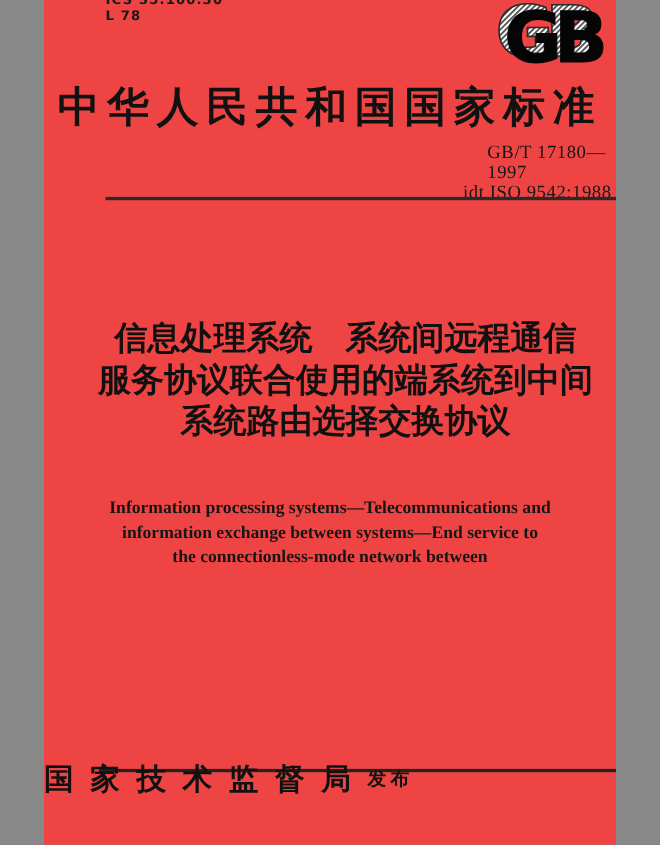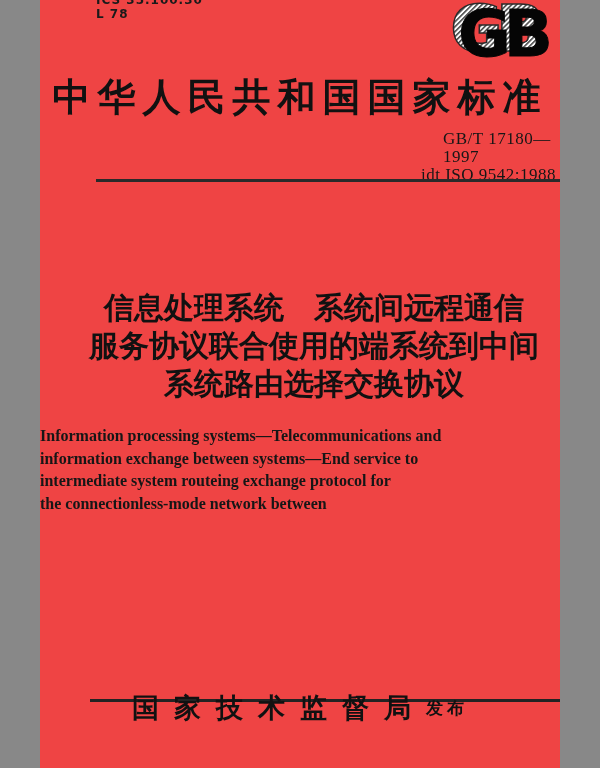--- a/index.html
+++ b/index.html
@@ -89,24 +89,24 @@
     font-weight: bold;
     font-size: 30px;
     line-height: 38px;
     color: #111;
     white-space: nowrap;
     padding-left: 28px;
   }
 
   .title-en {
     position: absolute;
-    top: 425px;
-    left: 0;
-    width: 100%;
-    text-align: left;
+    top: 451px;
+    left: 0;
+    width: 100%;
+    text-align: center;
     font-family: "Liberation Serif", serif;
     font-weight: bold;
     font-size: 16px;
     line-height: 22.5px;
     color: #161616;
   }
 
   .dates-row {
     position: absolute;
     left: 56px;
@@ -129,21 +129,20 @@
     width: 520px;
     height: 3px;
     background: #232323;
   }
 
   .footer {
     position: absolute;
     top: 690px;
     left: 0;
     width: 100%;
-    text-align: center;
     white-space: nowrap;
     color: #111;
   }
   .publisher-name {
     font-family: "Liberation Serif", serif;
     font-weight: bold;
     font-size: 27px;
     letter-spacing: 15px;
   }
   .publisher-suffix {
@@ -186,21 +185,20 @@
 
   <div class="title-zh">
     <div>信息处理系统　系统间远程通信</div>
     <div>服务协议联合使用的端系统到中间</div>
     <div>系统路由选择交换协议</div>
   </div>
 
   <div class="title-en">
     <div>Information processing systems—Telecommunications and</div>
     <div>information exchange between systems—End service to</div>
-    <div>intermediate system routeing exchange protocol for</div>
     <div>the connectionless-mode network between</div>
   </div>
 
 
   <div class="rule-bottom"></div>
 
   <div class="footer">
     <span class="publisher-name">国家技术监督局</span><span class="publisher-suffix">发布</span>
   </div>
 

